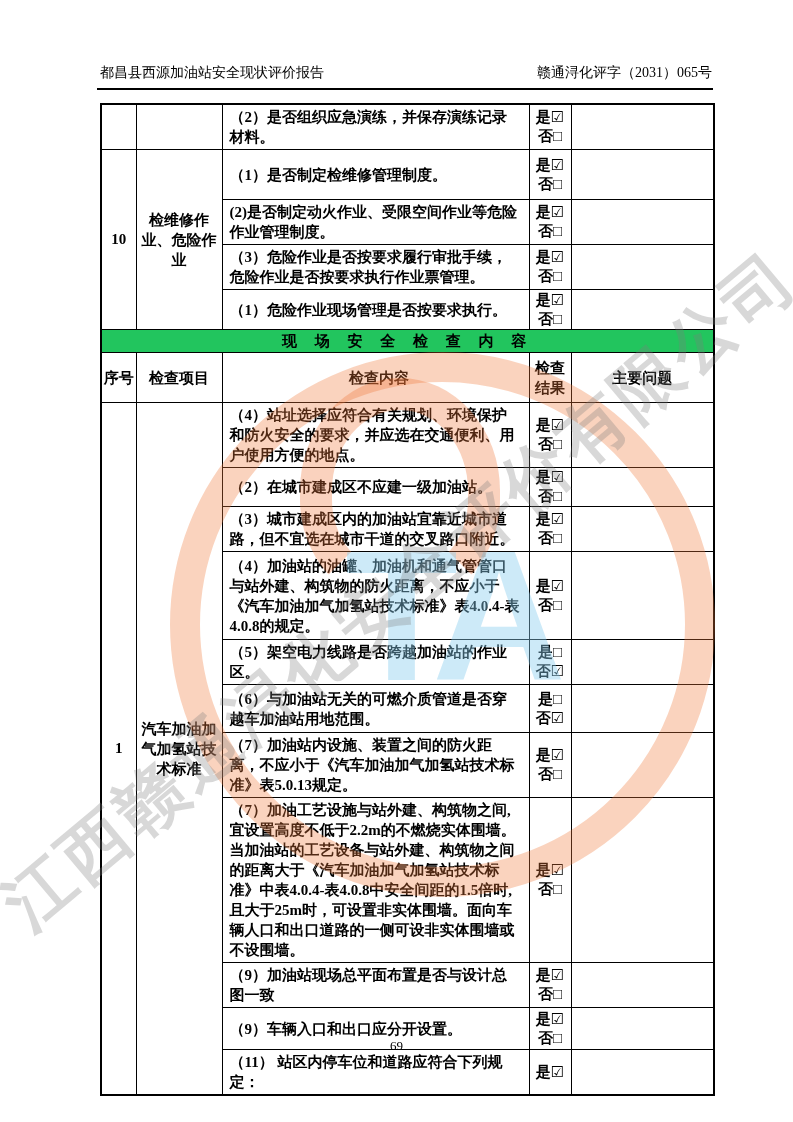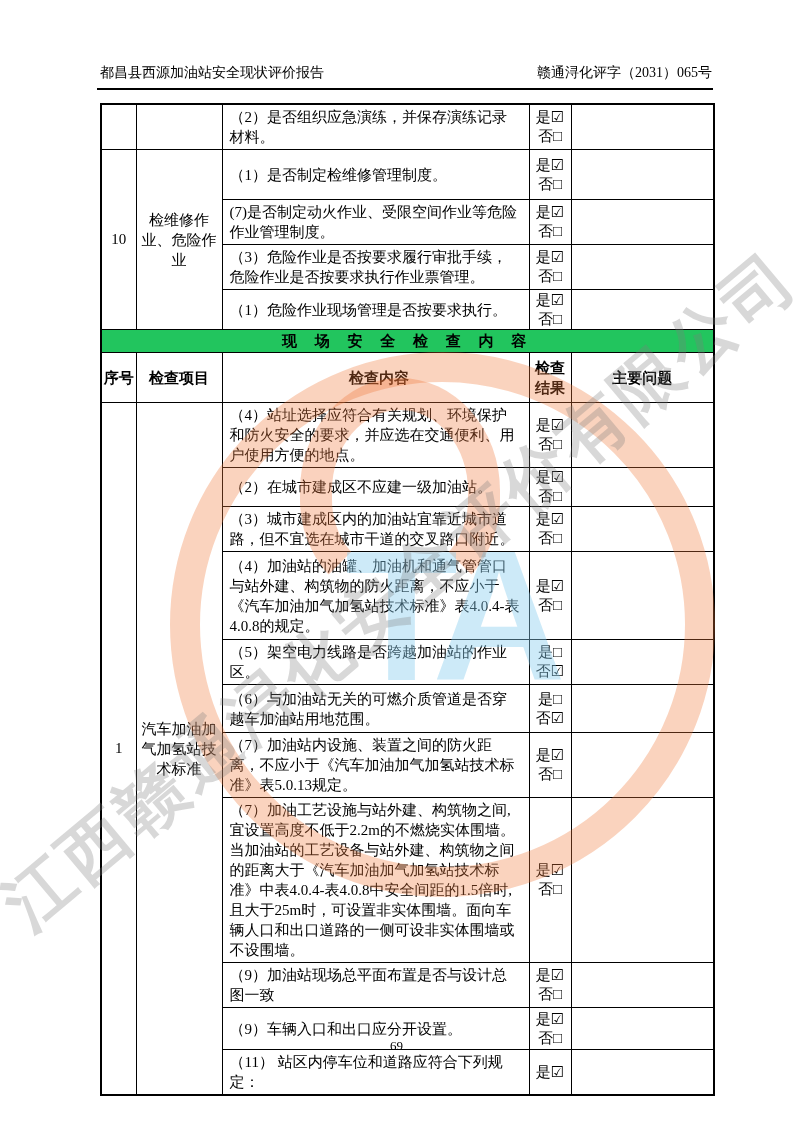--- a/index.html
+++ b/index.html
@@ -15,21 +15,21 @@
   .hdr-rule { position:absolute; top:88px; left:97px; width:616px; height:2px;
               background:#000; }
   
   .ftr { position:absolute; top:1038px; left:0; width:100%;
          text-align:center; font-size:13px; }
   
   table.chk { position:absolute; top:103px; left:100px; width:613px;
               border-collapse:collapse; table-layout:fixed;
               border:2px solid #000; }
   table.chk td, table.chk th { border:1px solid #000; vertical-align:middle;
-              font-size:15px; font-weight:normal; overflow:hidden; }
+              font-size:15px; font-weight:bold; overflow:hidden; }
   td.seq     { text-align:center; }
   td.project { text-align:center; padding:0 4px; line-height:20px; word-break:break-all; }
   td.content { text-align:left; padding:2px 7px; line-height:20px; word-break:break-all; }
   td.result  { text-align:center; font-size:14px; line-height:19px; padding:0; }
   td.issues  { }
   tr.banner-row td { background:#22c55e; text-align:center; font-weight:bold;
               font-size:15px; letter-spacing:7px; border:1px solid #000; }
   tr.head-row th { font-weight:bold; text-align:center; line-height:20px; word-break:break-all; }
   tr.head-row th.h-content { text-align:center; padding-left:7px; }
   
@@ -83,21 +83,21 @@
       <td class="seq" rowspan="4">10</td>
       <td class="project" rowspan="4">检维修作业、危险作业</td>
       <td class="content">（1）是否制定检维修管理制度。</td>
       <td class="result">
         <div>是☑</div>
         <div>否□</div>
       </td>
       <td class="issues"></td>
     </tr>
     <tr style="height:44px">
-      <td class="content">(7)是否制定动火作业、受限空间作业等危险作业管理制度。</td>
+      <td class="content">(2)是否制定动火作业、受限空间作业等危险作业管理制度。</td>
       <td class="result">
         <div>是☑</div>
         <div>否□</div>
       </td>
       <td class="issues"></td>
     </tr>
     <tr style="height:44px">
       <td class="content">（3）危险作业是否按要求履行审批手续，危险作业是否按要求执行作业票管理。</td>
       <td class="result">
         <div>是☑</div>

